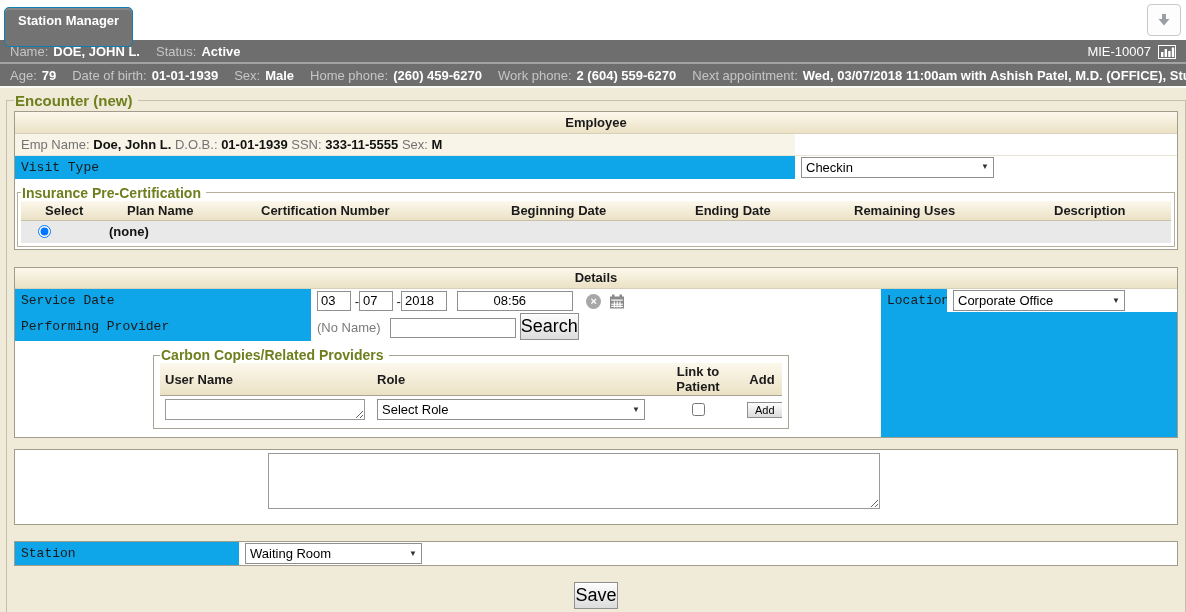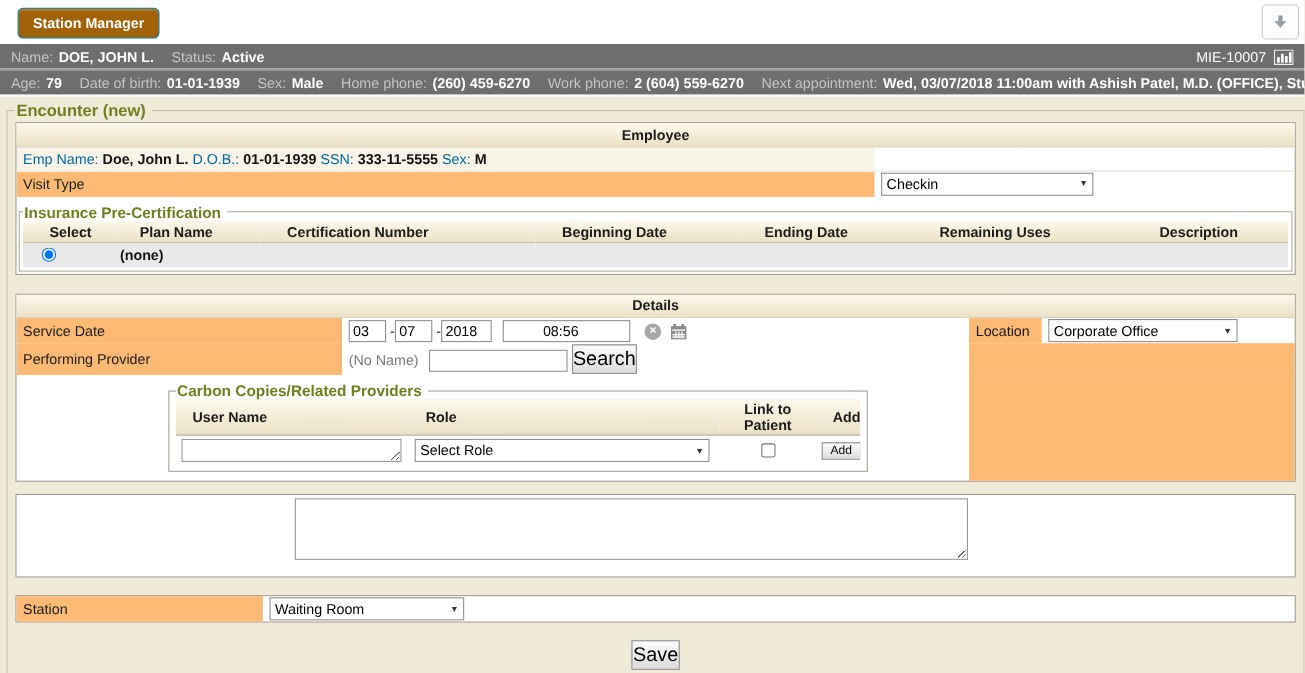--- a/index.html
+++ b/index.html
@@ -6,23 +6,23 @@
   html,body { margin:0; padding:0; }
   body {
     width:1186px; height:612px; overflow:hidden;
     background:#f0ead9;
     font-family:"Liberation Sans", sans-serif;
     font-size:13px; color:#1a1a1a;
   }
   
   .topbar { height:40px; background:#ffffff; position:relative; }
   .tab-btn {
-    position:absolute; left:16px; top:7px;
-    background:#a16207; border:1px solid #0d7fb5; border-radius:5px;
-    color:#fff; font-weight:bold; font-size:13px; padding:5px 13px 6px 13px;
+    position:absolute; left:4px; top:7px;
+    background:#737373; border:1px solid #0d7fb5; border-radius:5px;
+    color:#fff; font-weight:bold; font-size:13px; padding:5px 13px 18px 13px;
     cursor:pointer; box-shadow: inset 0 2px 0 rgba(255,255,255,.15);
   }
   .dl-btn {
     position:absolute; right:5px; top:4px; width:34px; height:32px;
     background:#fdfdfd; border:1px solid #c9c9c9; border-radius:4px;
     display:flex; align-items:center; justify-content:center; cursor:pointer;
   }
   
   .gbar {
     background:#6e6e6e; color:#fff; height:22px;
@@ -45,23 +45,23 @@
   fieldset.sub { border:1px solid #b5af9c; margin:6px 2px 2px 2px; padding:0 3px 3px 3px; background:#fff; }
   legend.sub-legend { color:#6e7f1d; font-weight:bold; font-size:14px; padding:0 5px 0 1px; }
   
   .panel { background:#fff; border:1px solid #a29c8b; width:1164px; }
   table.grid { border-collapse:collapse; width:100%; table-layout:fixed; }
   table.grid th.section-head {
     background:linear-gradient(#fcf8ec,#ebe1c5); font-weight:bold; font-size:13px;
     height:21px; text-align:center; border-bottom:1px solid #d7d0ba; padding:0;
   }
   table.grid td { height:22px; padding:1px 6px; font-size:13px; vertical-align:middle; overflow:hidden; }
-  td.labelcell { background:#fdba74; }
+  td.labelcell { background:#0ea5e9;font-family:Liberation Mono, monospace; }
   td.rowline { border-bottom:1px solid #eae4d2; }
-  .dim { color:#0369a1; }
+  .dim { color:#737373; }
   .bold { font-weight:bold; color:#111; }
   
   table.ins { border-collapse:collapse; width:100%; table-layout:fixed; }
   table.ins th {
     text-align:left; font-weight:bold; font-size:13px; height:20px; padding:1px 24px;
     background:linear-gradient(#fcf8ec,#ebe1c5); border-bottom:1px solid #c9c2ab;
   }
   table.ins td { background:#e9e9e9; height:22px; padding:1px 6px; }
   
   input[type=text] {
@@ -91,21 +91,21 @@
     display:inline-flex; width:15px; height:15px; border-radius:50%; background:#a7a7a7;
     color:#fff; font-size:11px; font-weight:bold; align-items:center; justify-content:center;
     vertical-align:middle; cursor:pointer; line-height:1;
   }
   .icon-cal { display:inline-flex; vertical-align:middle; cursor:pointer; }
   .noname { color:#7a7a7a; }
   
   fieldset.carbon { border:1px solid #a8a294; margin:4px 0 2px 138px; width:636px; padding:0 6px 6px 6px; background:#fff; }
   table.cc { border-collapse:collapse; width:100%; table-layout:fixed; }
   table.cc th {
-    text-align:left; font-weight:bold; font-size:13px; height:20px; padding:1px 15px;
+    text-align:left; font-weight:bold; font-size:13px; height:20px; padding:1px 5px;
     background:linear-gradient(#fcf8ec,#ebe1c5); border-bottom:1px solid #a9a396;
   }
   table.cc th.ctr { text-align:center; }
   table.cc td { padding:3px 5px 2px 5px; vertical-align:middle; }
   .savebar { text-align:center; margin-top:16px; }
 </style>
 </head>
 <body>
 
 <div class="topbar">

